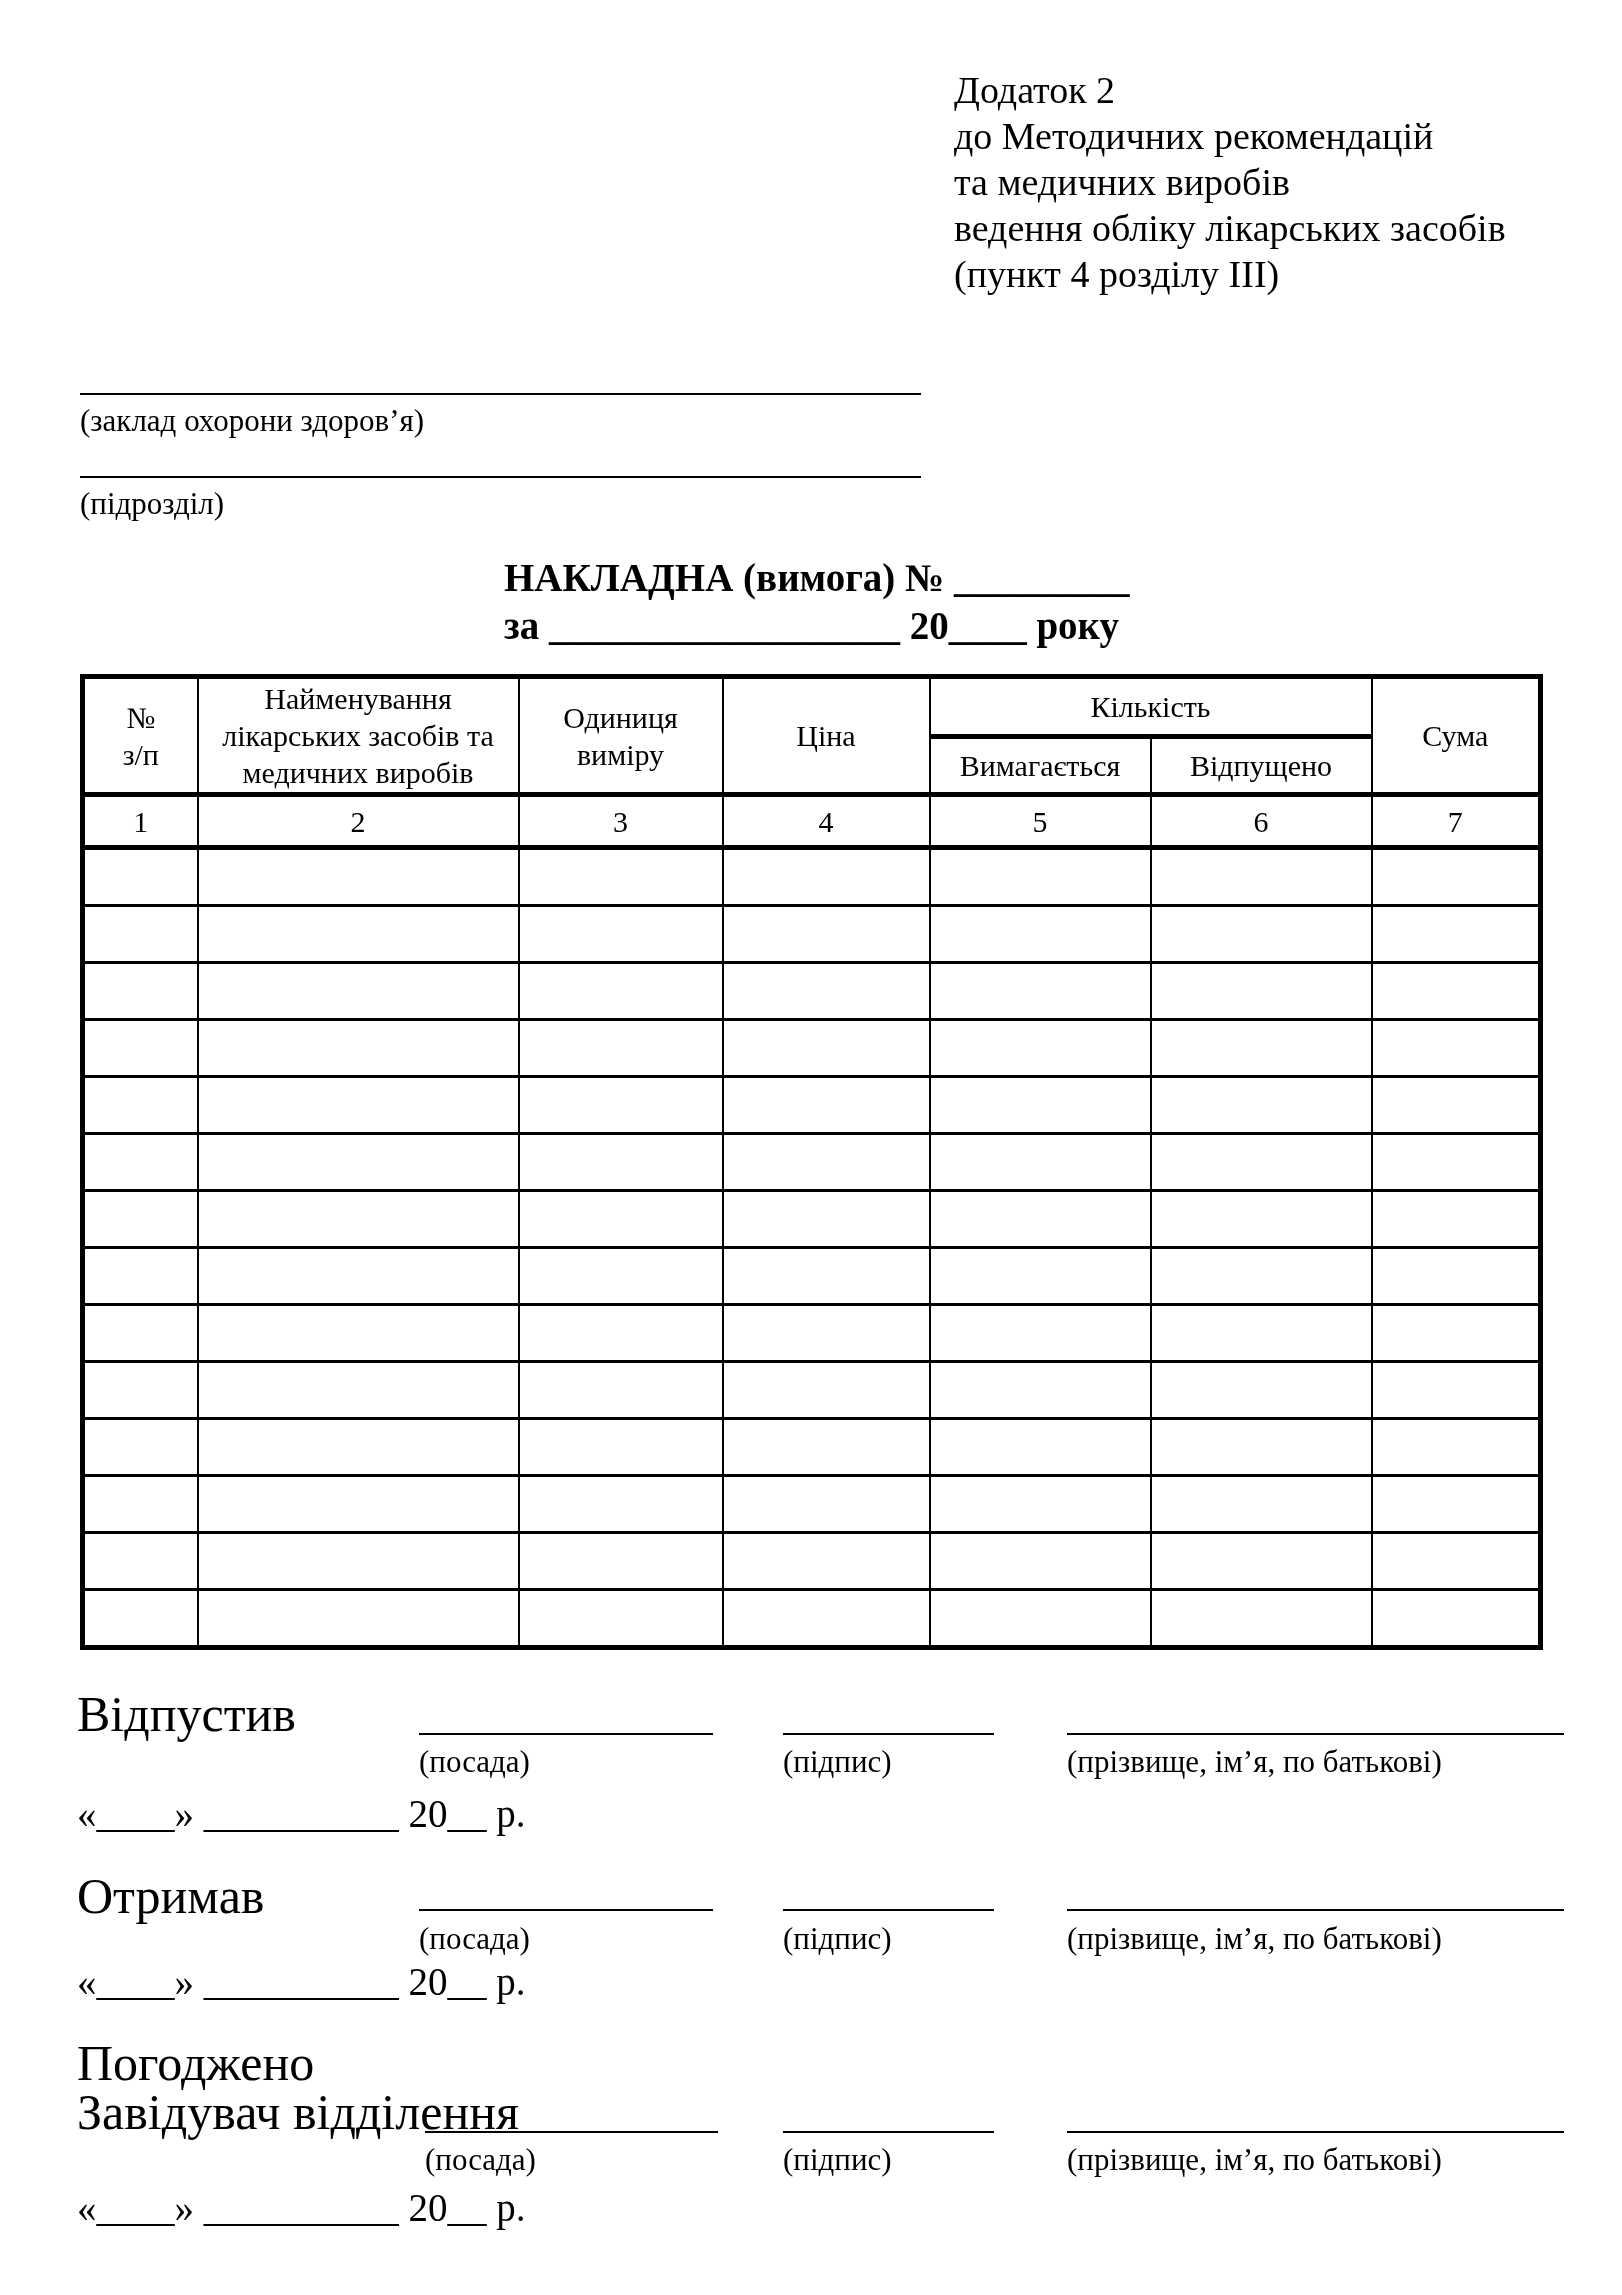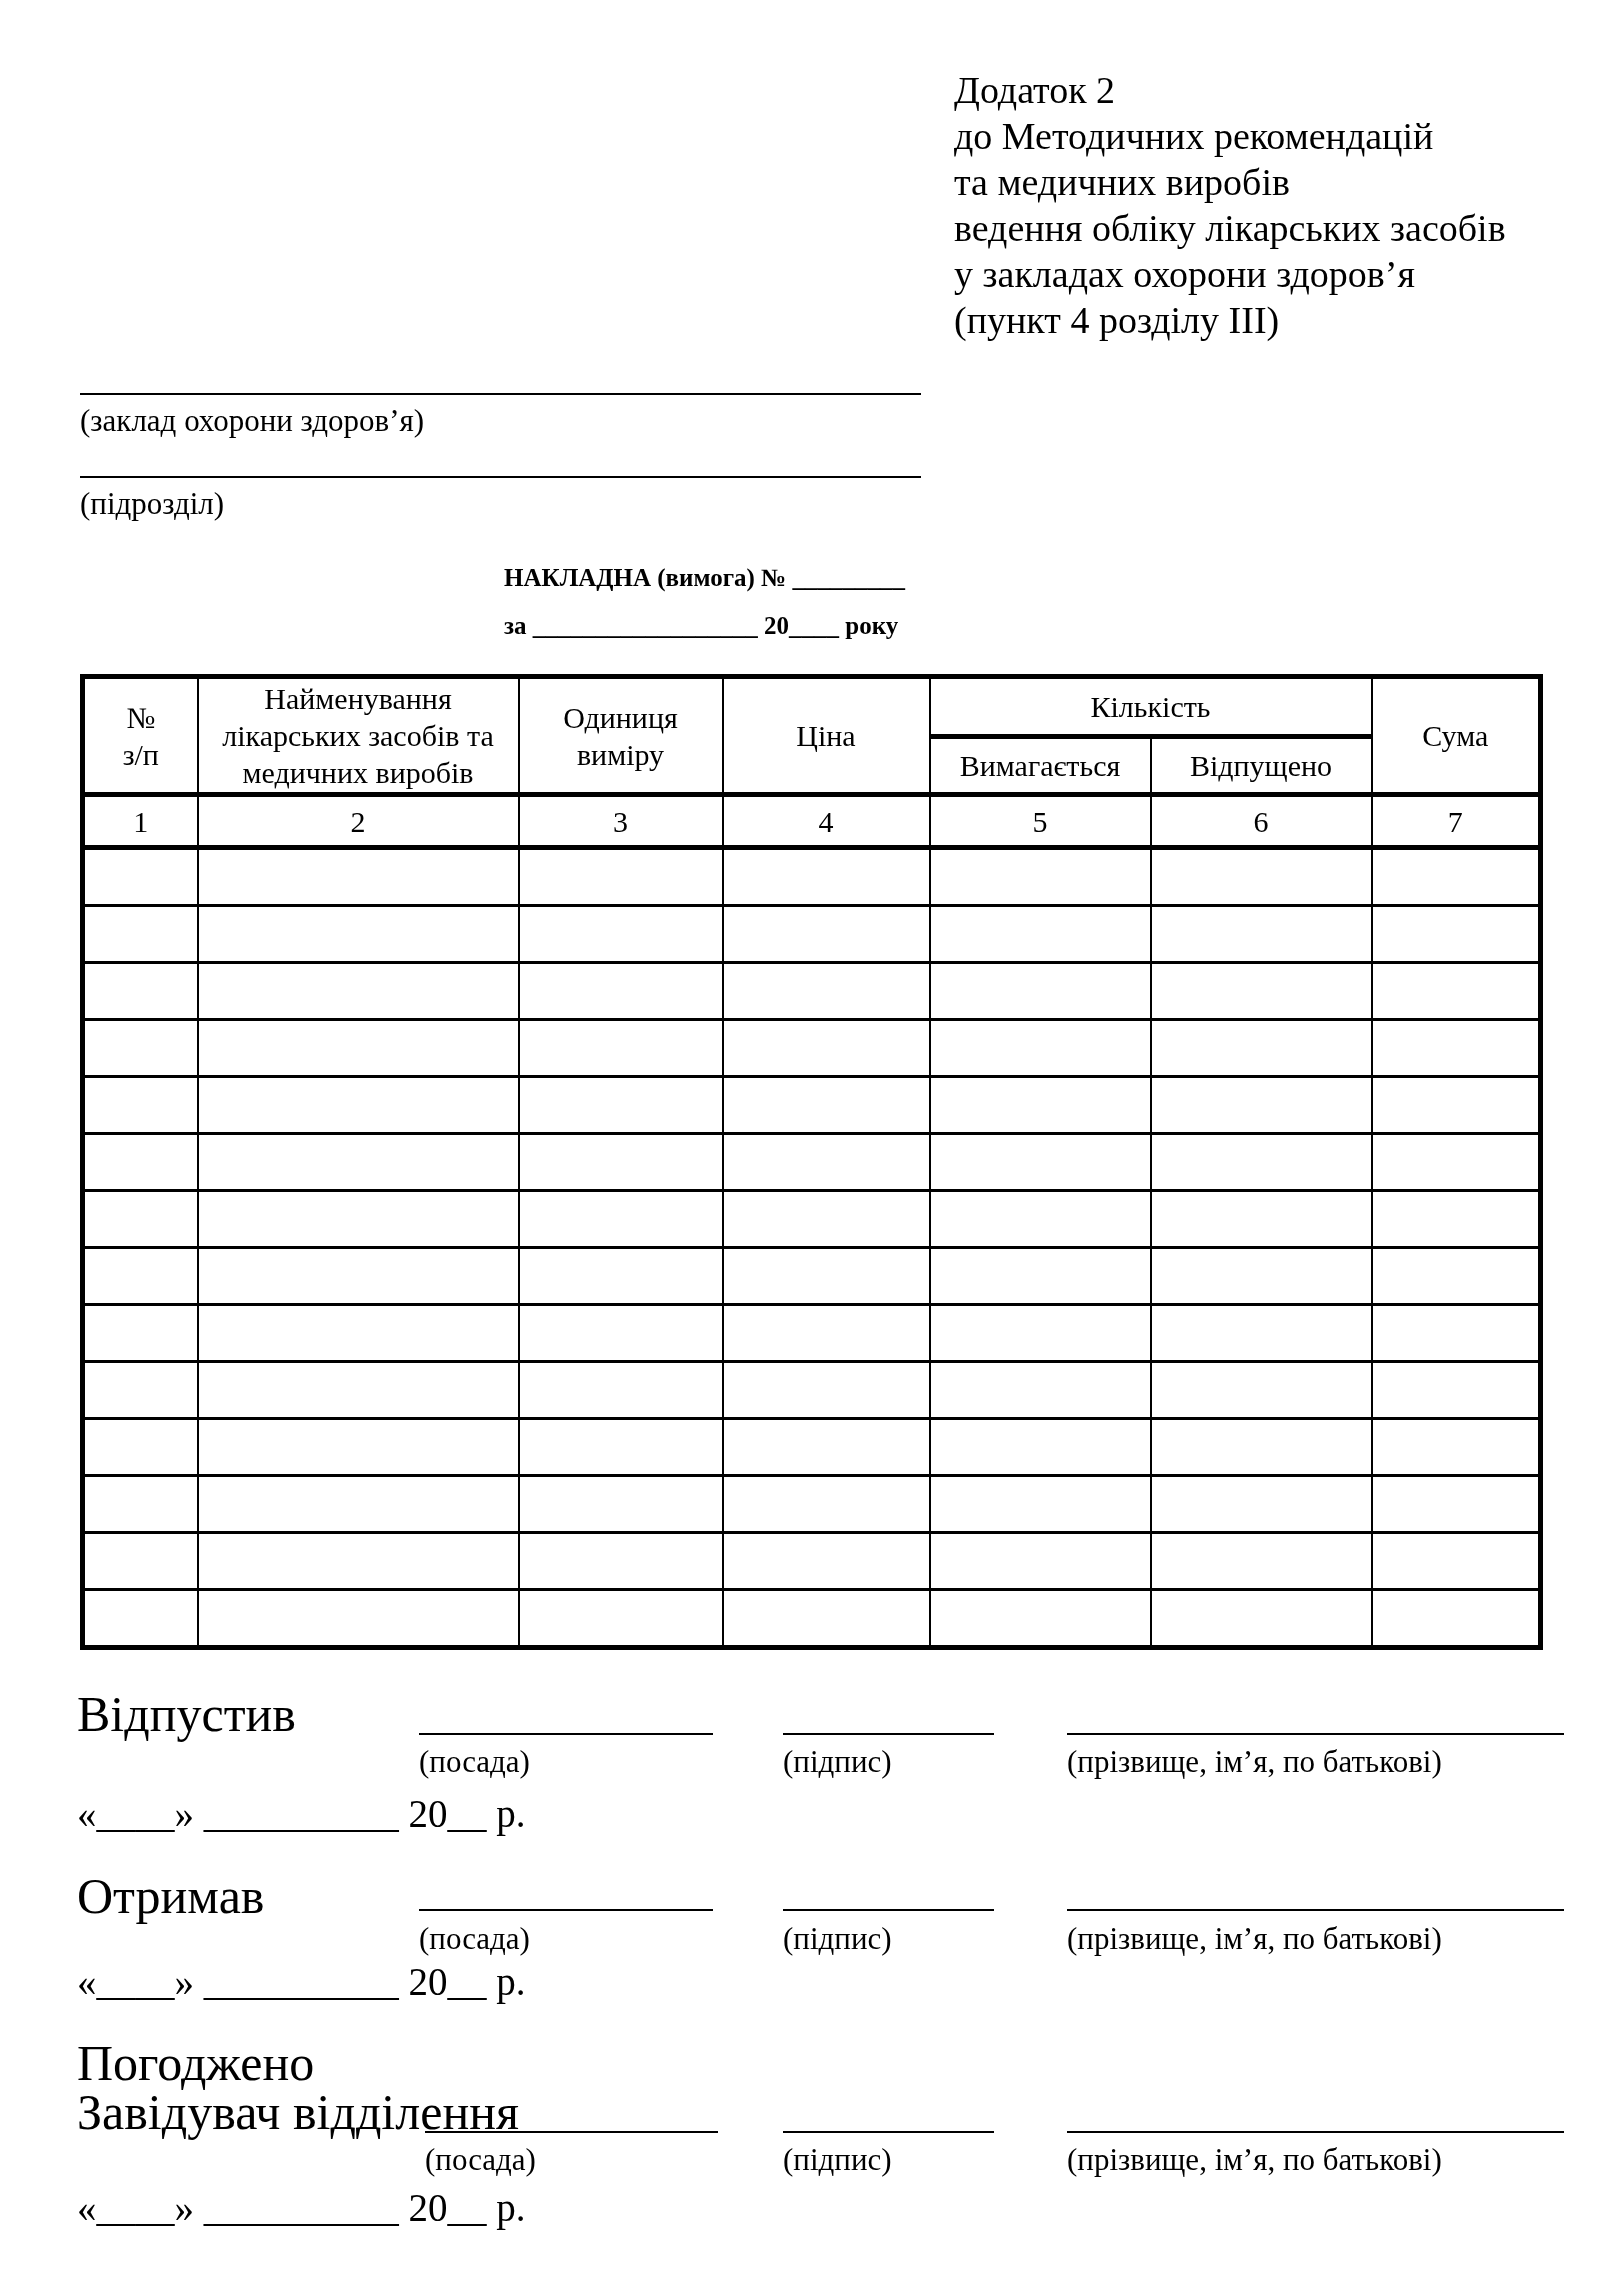--- a/index.html
+++ b/index.html
@@ -18,21 +18,21 @@
 
   
   .fill-line{border-bottom:2.6px solid #000;height:0;}
   #orgline1{left:80px;top:393px;width:841px;}
   #orgcap1{left:80px;top:402px;width:841px;}
   #orgline2{left:80px;top:476px;width:841px;}
   #orgcap2{left:80px;top:485px;width:841px;}
   .cap{font-size:31px;line-height:38px;text-align:left;}
 
   
-  #title{left:504px;top:554px;font-size:25px;font-weight:bold;line-height:48px;white-space:nowrap;}
+  #title{left:504px;top:554px;font-size:39px;font-weight:bold;line-height:48px;white-space:nowrap;}
 
   
   #tbl{left:80px;top:674px;border-collapse:collapse;table-layout:fixed;width:1457px;border:5.9px solid #000;}
   #tbl th,#tbl td{
     border:2.6px solid #000;
     border-top-width:3.9px;border-bottom-width:3.9px;
     padding:0;margin:0;
     text-align:center;vertical-align:middle;
     font-size:30px;font-weight:normal;line-height:37px;
   }
@@ -51,21 +51,20 @@
 </head>
 <body>
 
 <div class="page">
 
   <div class="abs" id="note">
     <div>Додаток 2</div>
     <div>до Методичних рекомендацій</div>
     <div>та медичних виробів</div>
     <div>ведення обліку лікарських засобів</div>
-    <div>у закладах охорони здоров’я</div>
     <div>(пункт 4 розділу III)</div>
   </div>
 
   <div class="abs fill-line" id="orgline1"></div>
   <div class="abs cap" id="orgcap1">(заклад охорони здоров’я)</div>
   <div class="abs fill-line" id="orgline2"></div>
   <div class="abs cap" id="orgcap2">(підрозділ)</div>
 
   <div class="abs" id="title">
     <div>НАКЛАДНА (вимога) № _________</div>

